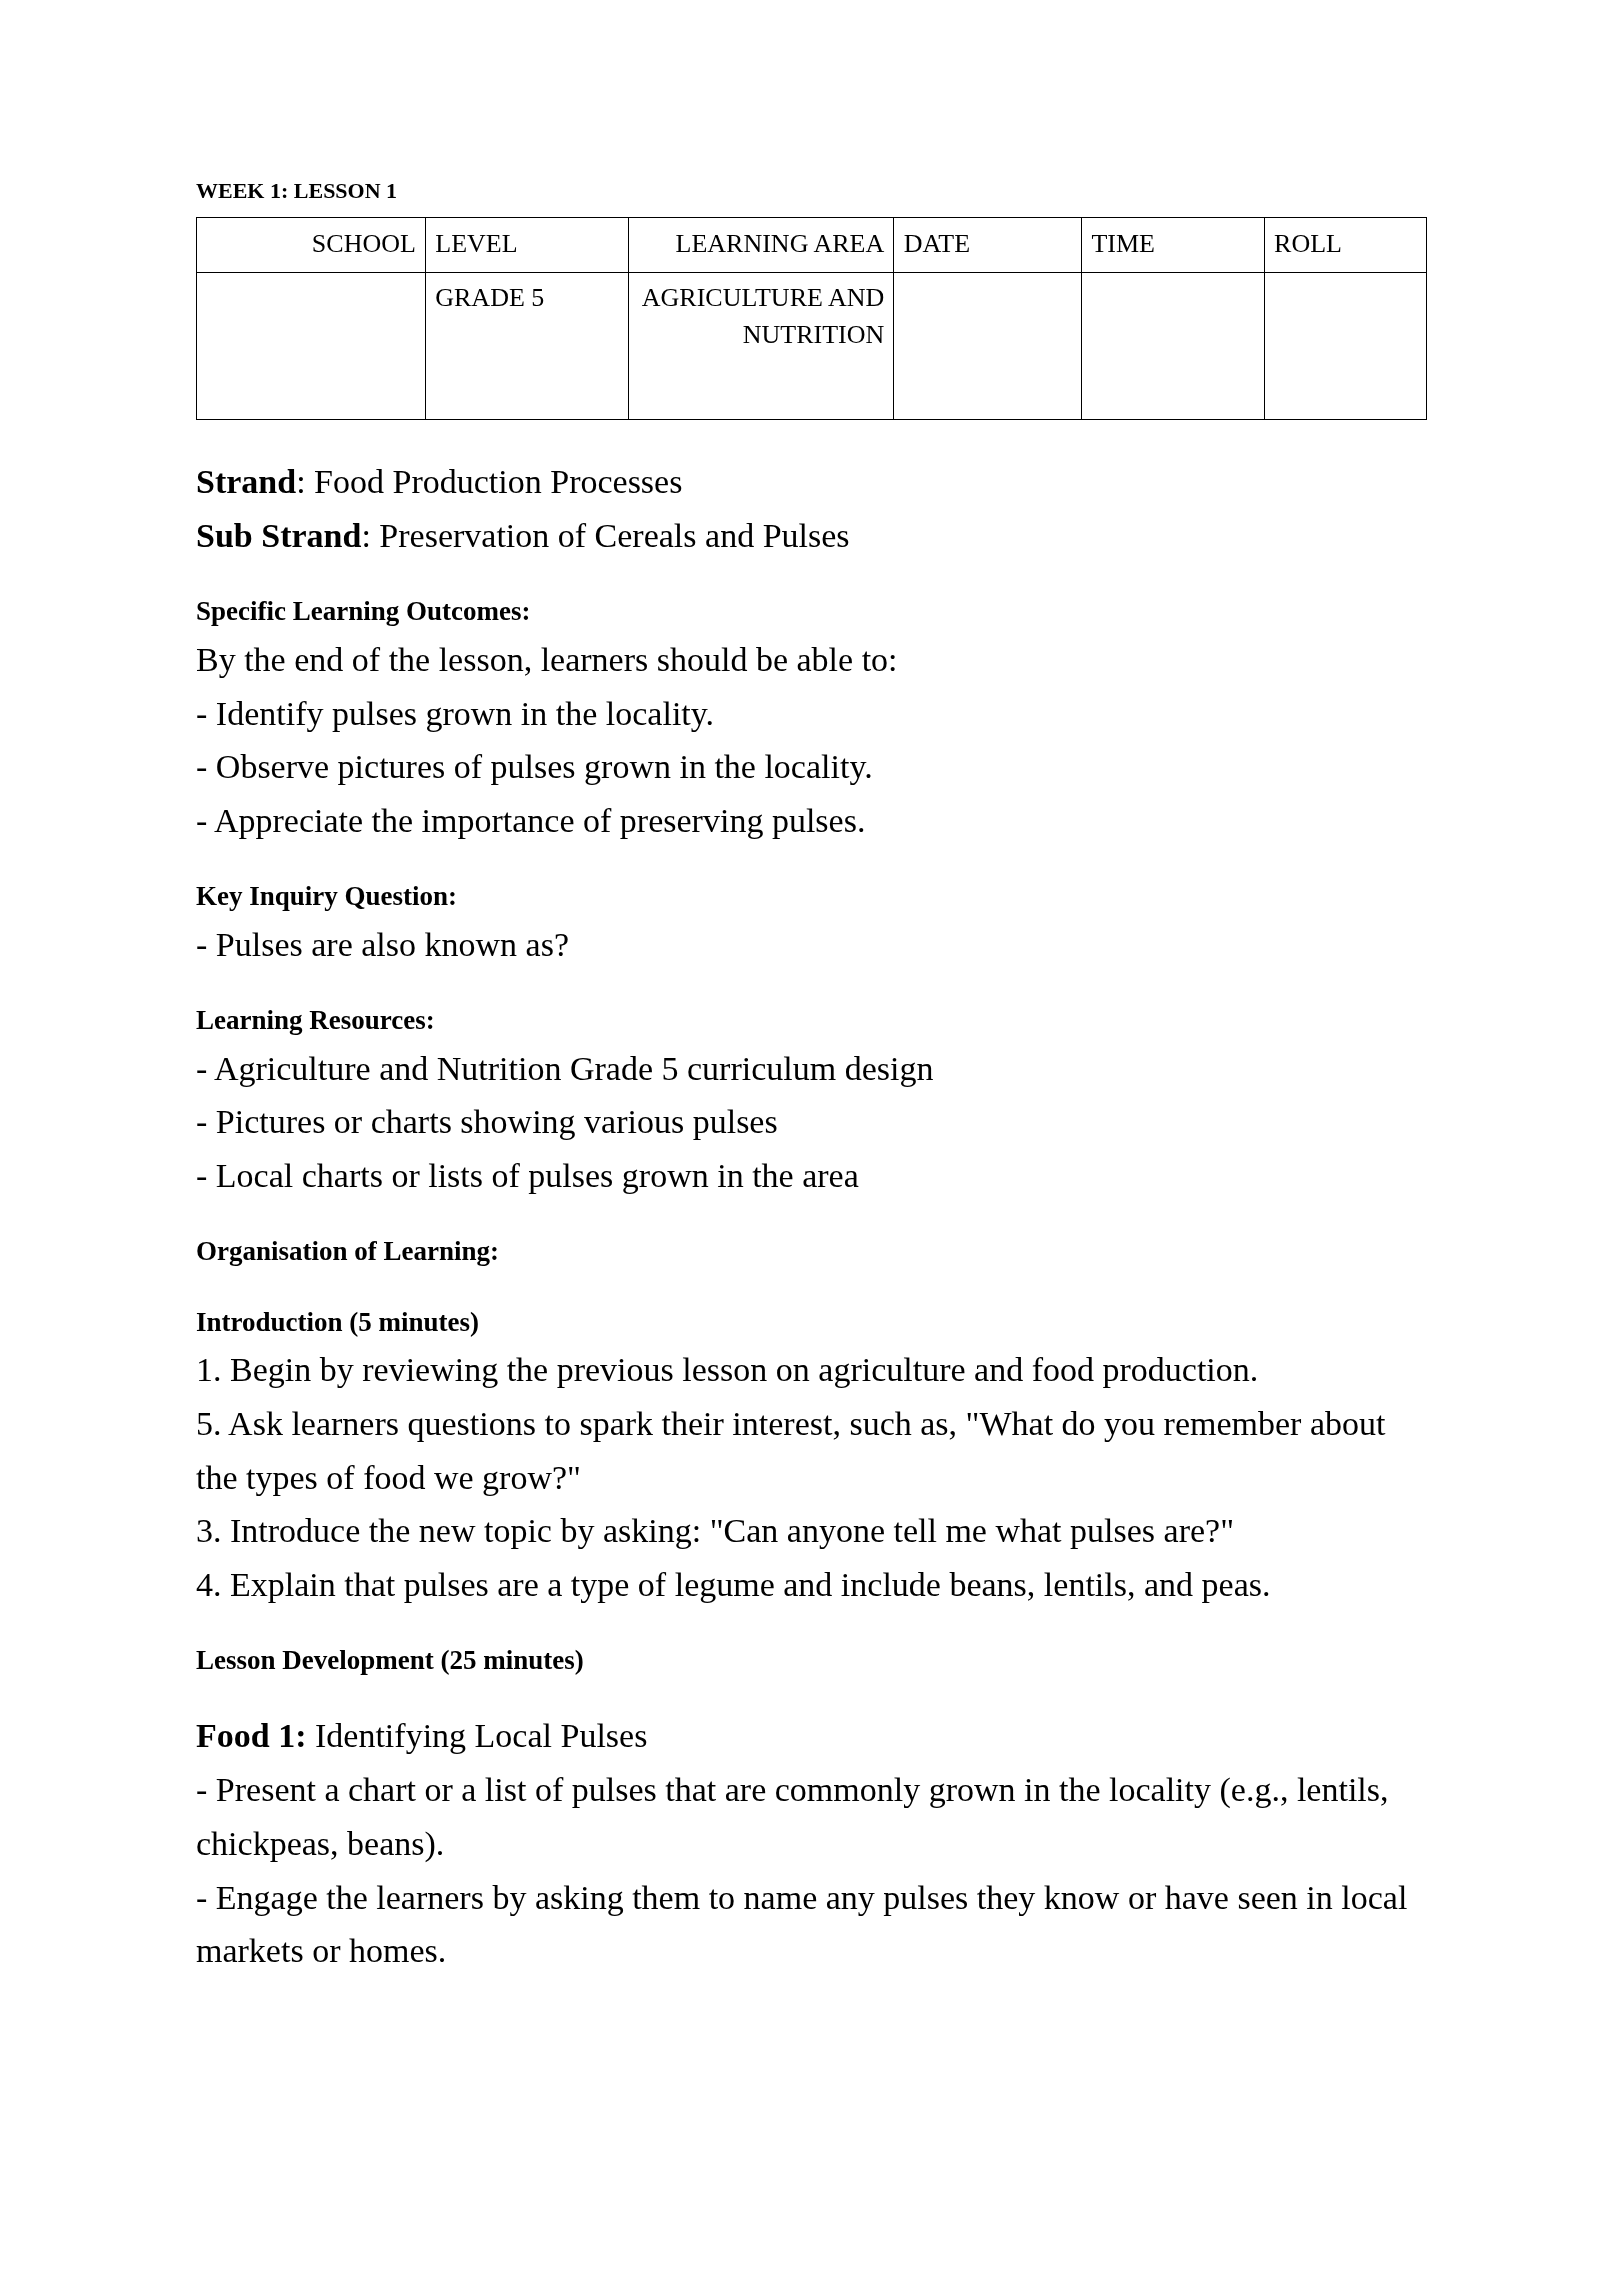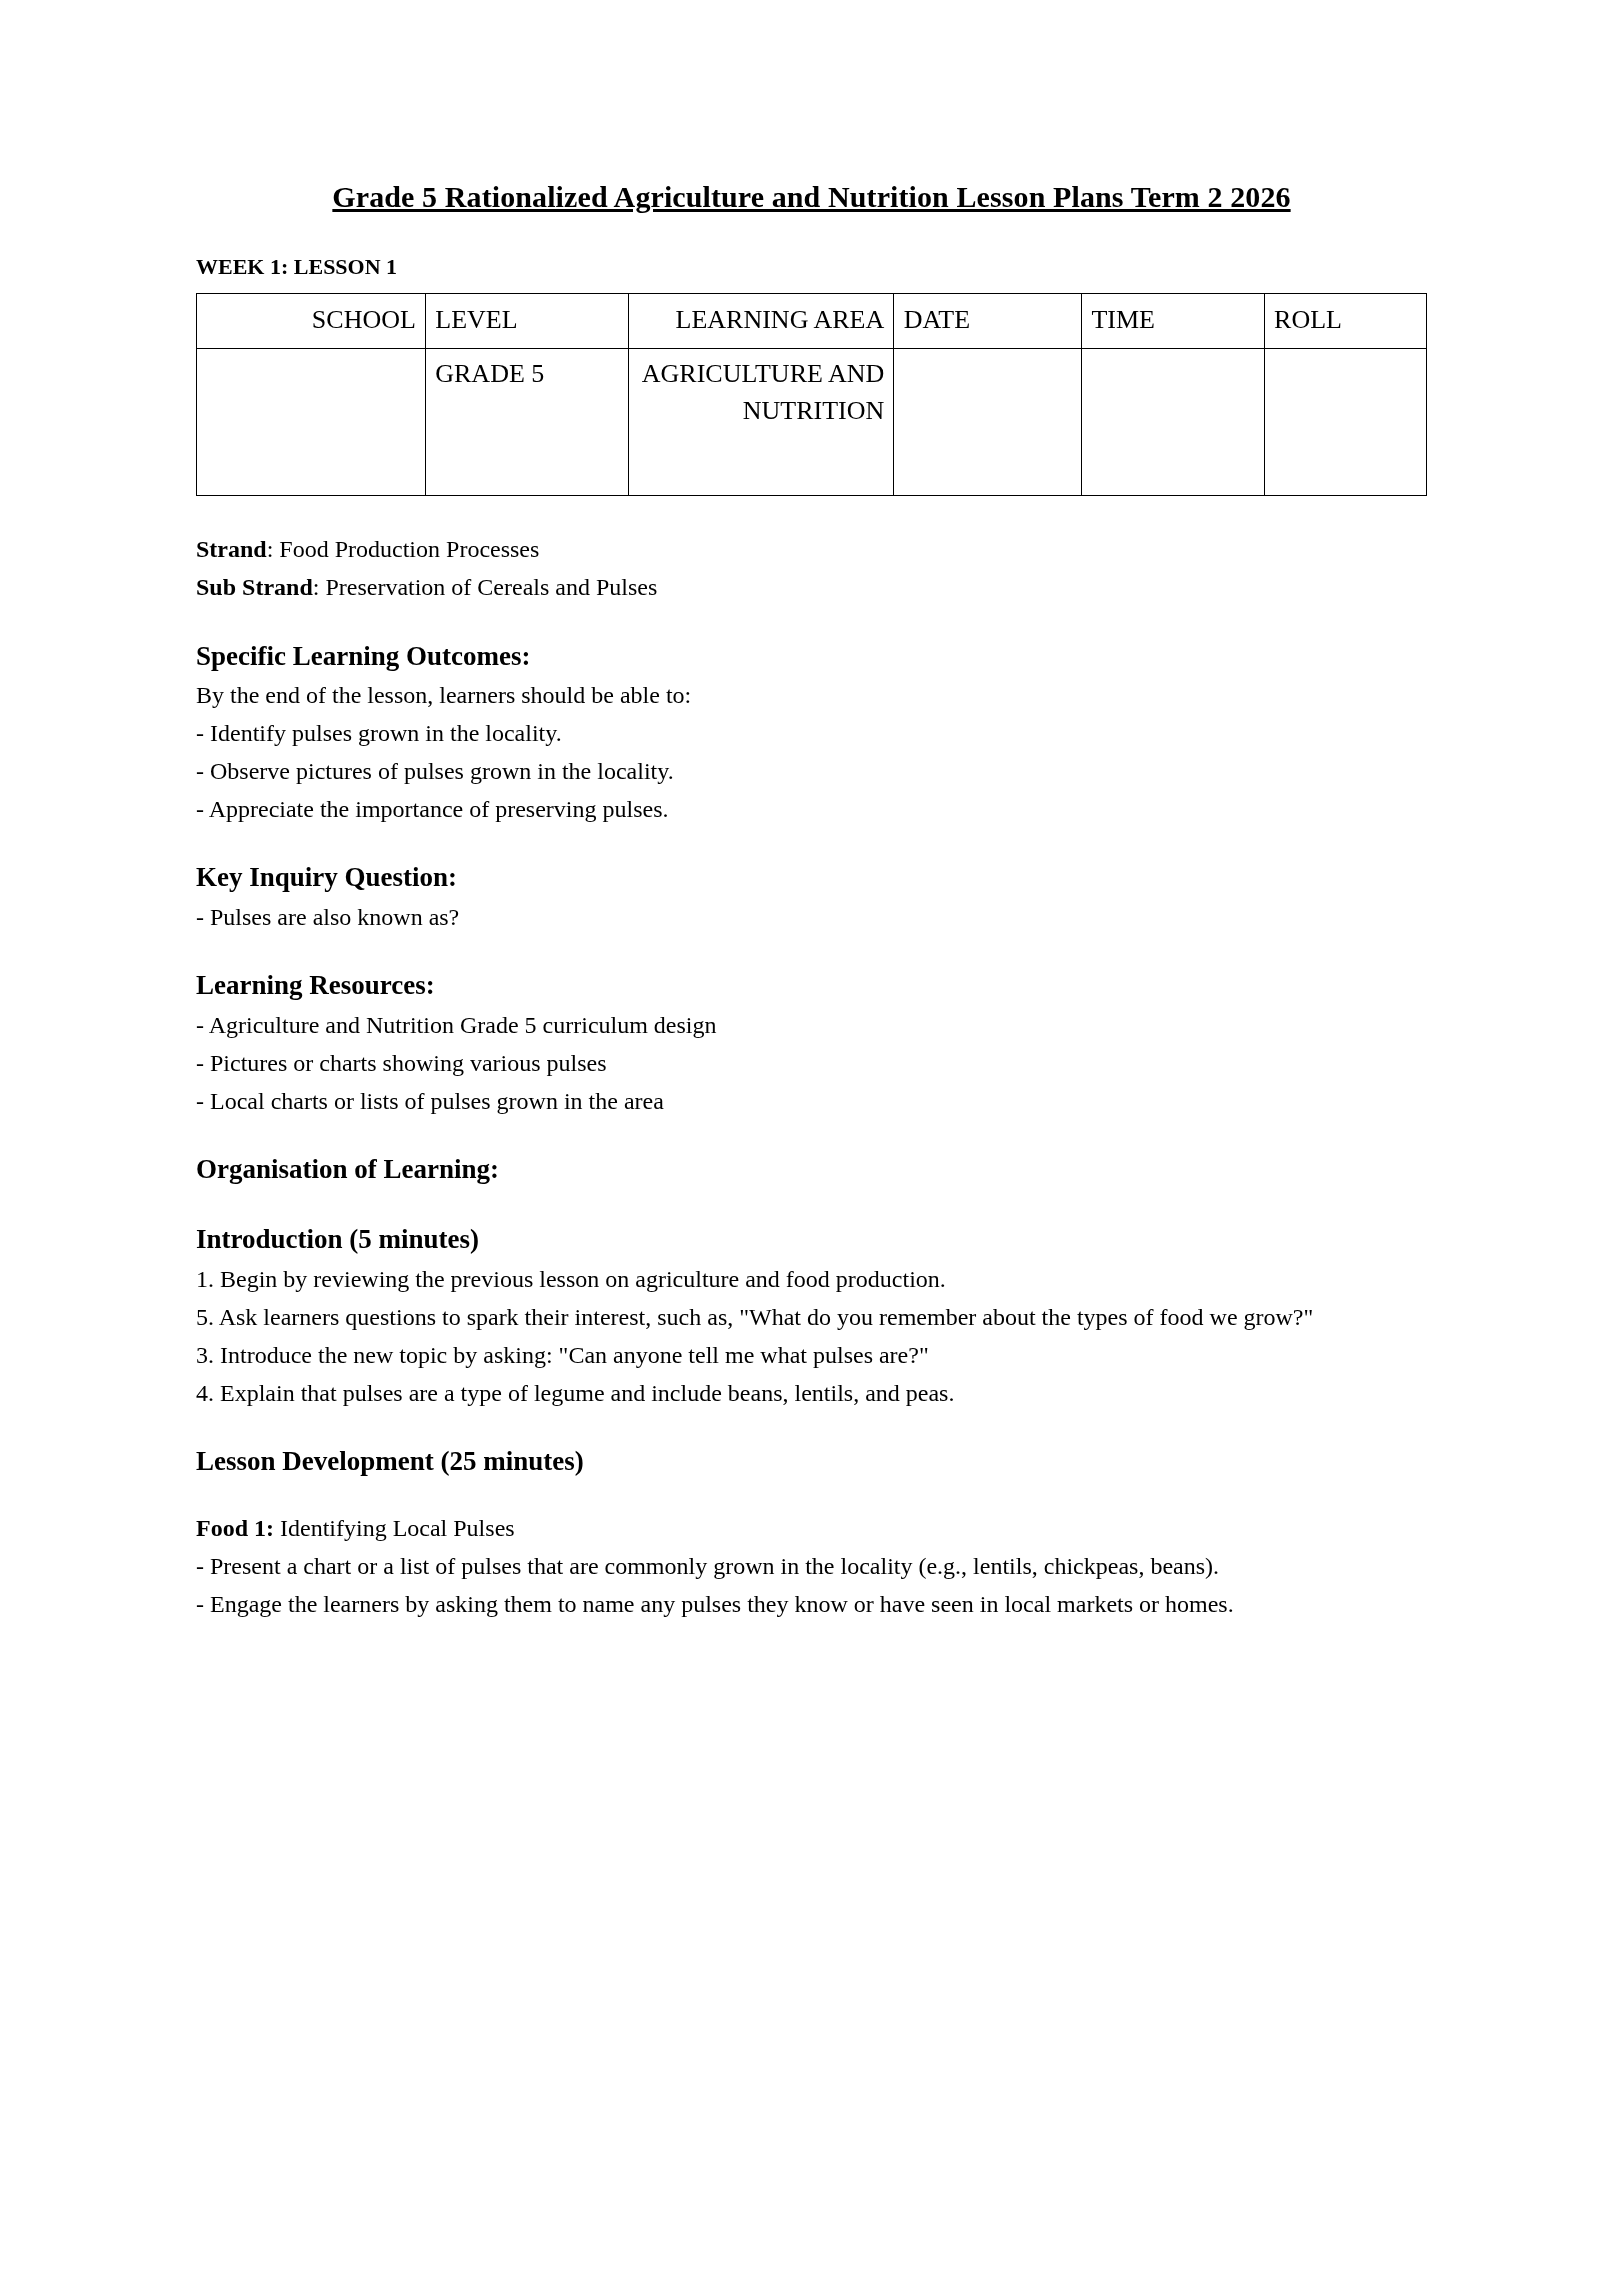--- a/index.html
+++ b/index.html
@@ -51,40 +51,39 @@
   }
   table.info td.c0 { width: 20.5%; text-align: right; }
   table.info td.c1 { width: 18%; }
   table.info td.c2 { width: 24%; text-align: right; }
   table.info td.c3 { width: 16.5%; }
   table.info td.c4 { width: 16%; }
   table.info td.c5 { width: 14%; }
   table.info tr.row-2 td { height: 131px; }
 
   p {
-    font-size: 24px;
+    font-size: 34px;
     line-height: 1.58;
     margin: 0;
   }
   .b { font-weight: bold; }
   .heading {
     font-size: 27px;
     font-weight: bold;
     line-height: 1.58;
     margin: 0;
   }
   .section { margin-bottom: 27.5px; }
   .lines p { margin: 0; }
 </style>
 </head>
 <body>
 
 <div class="page">
 
-  <h1 class="doc-title">Grade 5 Rationalized Agriculture and Nutrition Lesson Plans Term 2 2026</h1>
 
   <h2 class="week-heading">WEEK 1: LESSON 1</h2>
 
   <table class="info">
     <tbody>
       <tr class="row-1">
         <td class="c0">SCHOOL</td>
         <td class="c1">LEVEL</td>
         <td class="c2">LEARNING AREA</td>
         <td class="c3">DATE</td>

